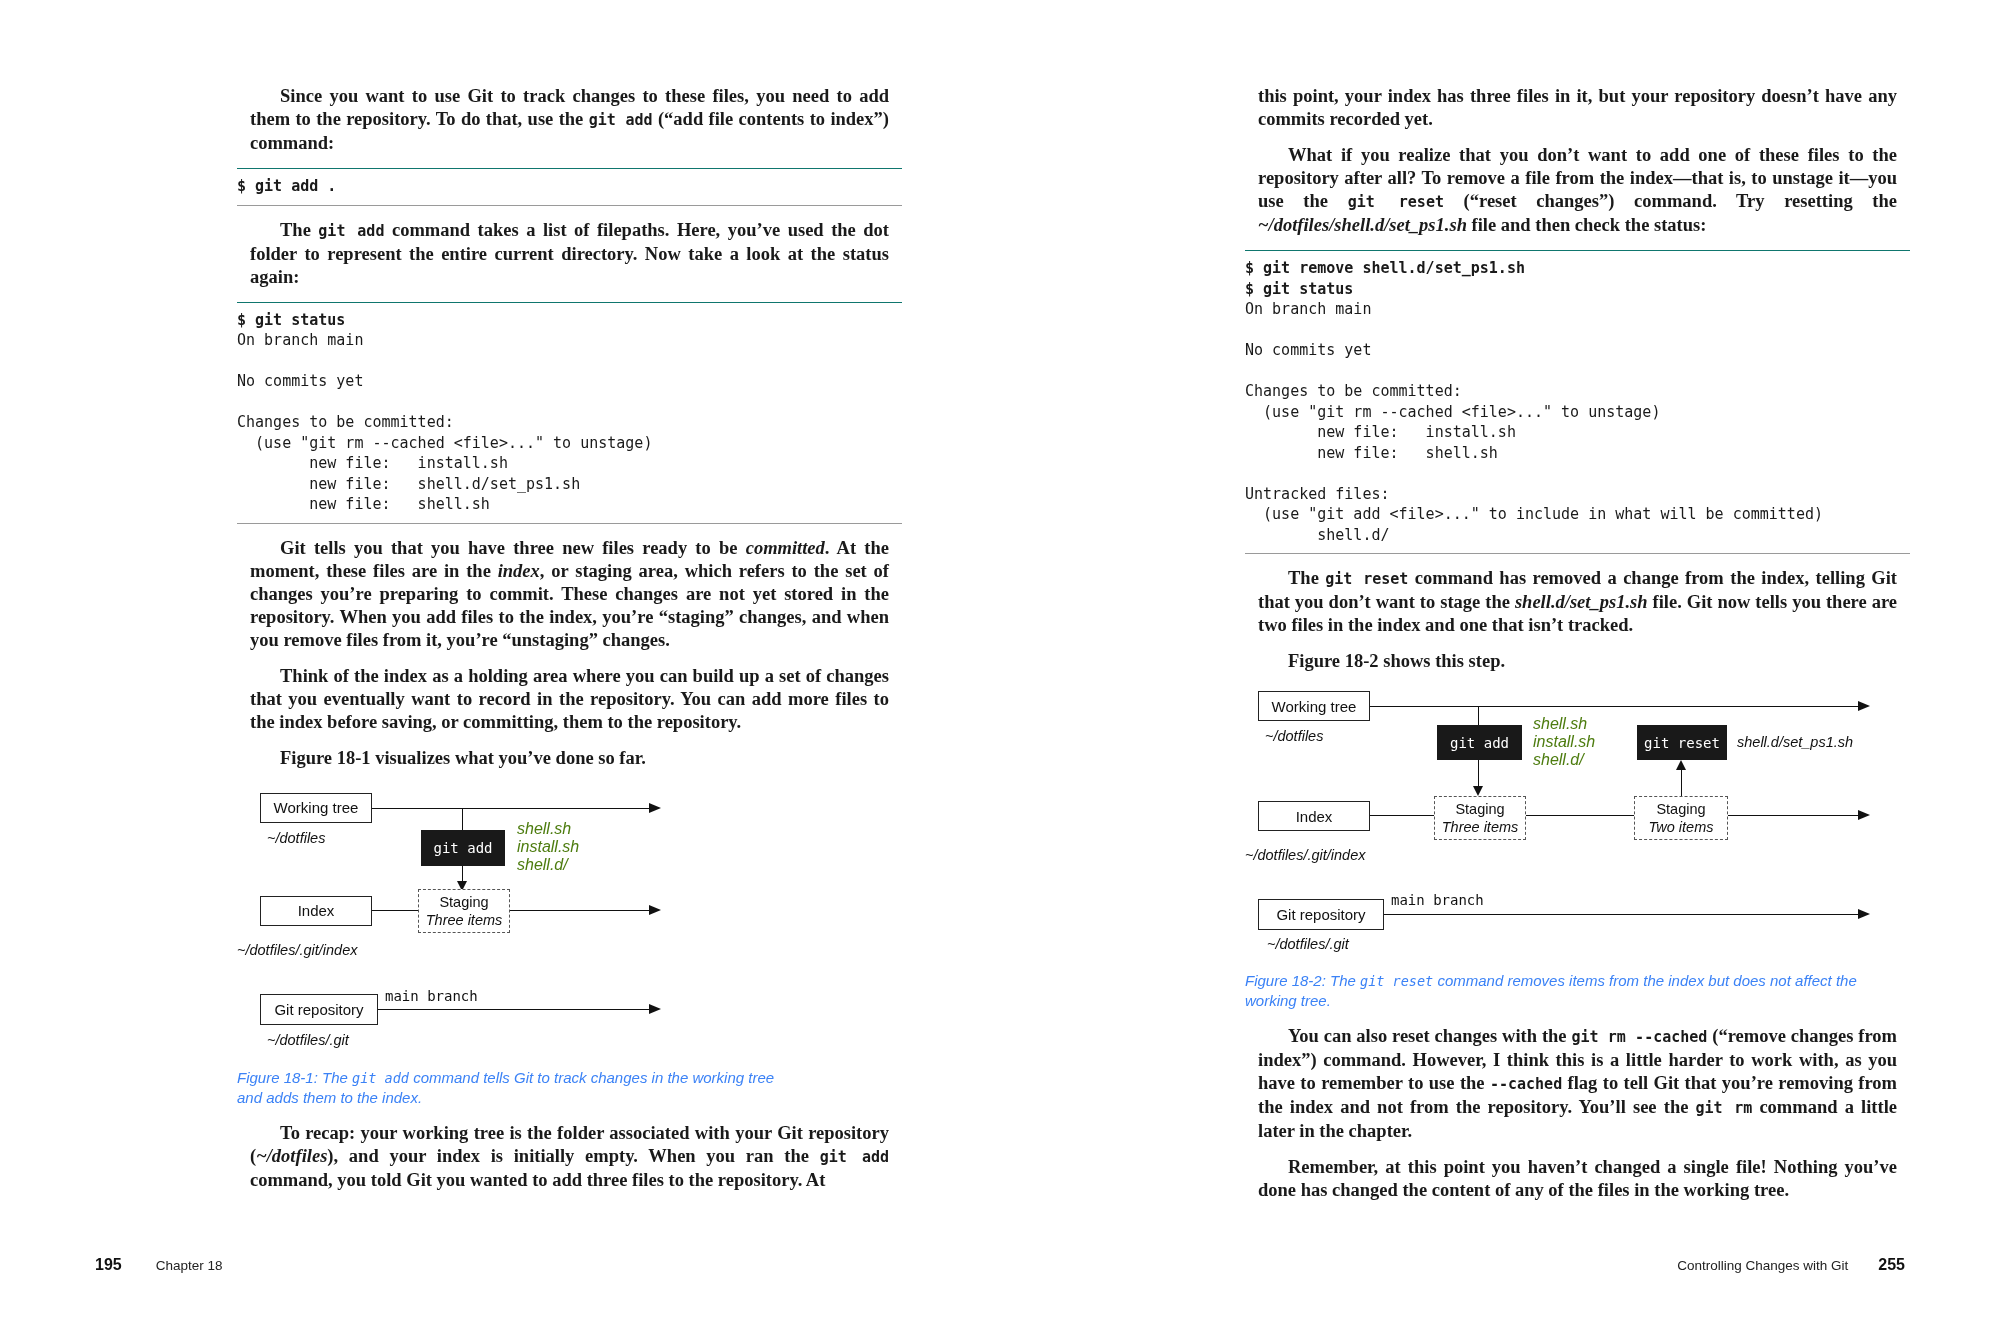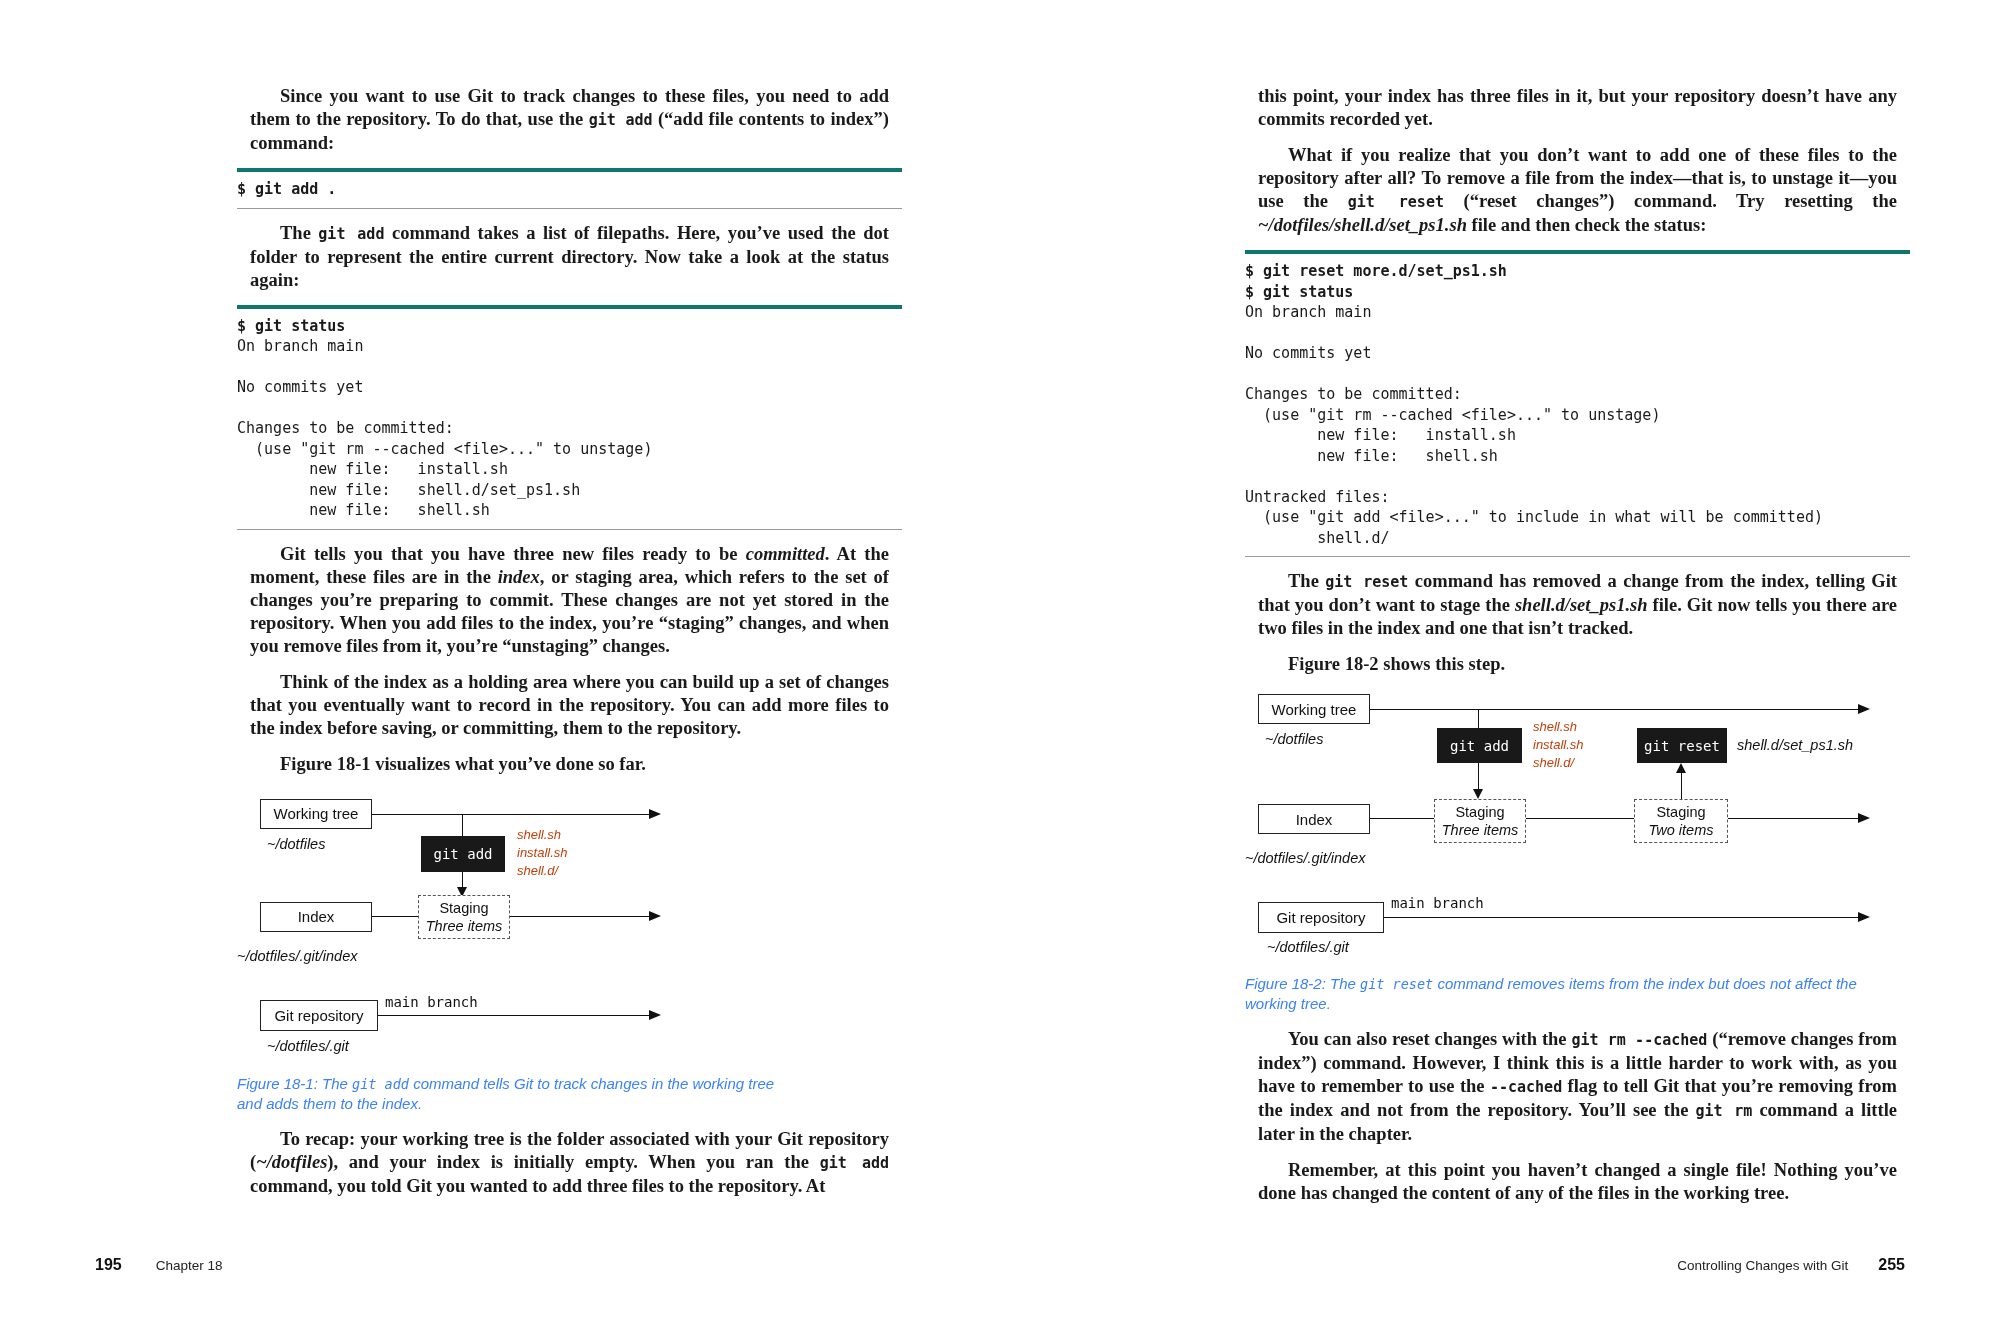--- a/index.html
+++ b/index.html
@@ -23,21 +23,21 @@
 
   p.body { margin: 13px; font-size: 18.5px; line-height: 23px; text-align: justify; font-weight: bold; }
   p.body.indent { text-indent: 30px; }
   .sg-r { }
   .sg-c { font-family: "DejaVu Sans Mono", monospace; font-size: 15px; }
   .sg-i { font-style: italic; }
 
   .codeblock {
     margin: 13px 0;
     padding: 7px 0 8px 0;
-    border-top: 4px solid #0f766e;
+    border-top: 1px solid #0f766e;
     border-bottom: 1px solid #9a9a9a;
   }
   .code-line {
     font-family: "DejaVu Sans Mono", monospace;
     font-size: 15px; line-height: 20.5px;
     white-space: pre;
   }
   .code-line.bold { font-weight: bold; }
 
   .figure { position: relative; margin: 16px 0 10px 0; }
@@ -51,21 +51,21 @@
     display: flex; align-items: center; justify-content: center;
     font-family: "DejaVu Sans Mono", monospace; font-size: 14px;
   }
   .stagebox {
     position: absolute; border: 1.5px dashed #555; background: #fff;
     display: flex; flex-direction: column; align-items: center; justify-content: center;
     font-family: "Liberation Sans", sans-serif; font-size: 14.5px; line-height: 18px; color: #111;
   }
   .st-items { font-style: italic; }
   .flabel { position: absolute; font-family: "Liberation Sans", sans-serif; font-style: italic; font-size: 14.5px; color: #111; }
-  .filelist { position: absolute; font-family: "Liberation Sans", sans-serif; font-style: italic; font-size: 13px; line-height: 18px; color: #c2410c; }
+  .filelist { position: absolute; font-family: "Liberation Sans", sans-serif; font-style: italic; font-size: 16px; line-height: 18px; color: #4d7c0f; }
   .branch { position: absolute; font-family: "DejaVu Sans Mono", monospace; font-size: 14px; color: #111; }
   .hline { position: absolute; height: 0; border-top: 1.7px solid #111; }
   .vline { position: absolute; width: 0; border-left: 1.7px solid #111; }
   .arr-r { position: absolute; width: 0; height: 0; border-left: 12px solid #111; border-top: 5.5px solid transparent; border-bottom: 5.5px solid transparent; }
   .arr-d { position: absolute; width: 0; height: 0; border-top: 10px solid #111; border-left: 5.5px solid transparent; border-right: 5.5px solid transparent; }
   .arr-u { position: absolute; width: 0; height: 0; border-bottom: 10px solid #111; border-left: 5.5px solid transparent; border-right: 5.5px solid transparent; }
 
   .caption {
     margin: 6px 0 14px 0;
     font-family: "Liberation Sans", sans-serif; font-style: italic;
@@ -159,21 +159,21 @@
   </div>
 </div>
 
 <div class="divider"></div>
 
 <div class="page right">
   <div class="content">
     <p class="body"><span class="sg-r">this point, your index has three files in it, but your repository doesn’t have any commits recorded yet.</span></p>
     <p class="body indent"><span class="sg-r">What if you realize that you don’t want to add one of these files to the repository after all? To remove a file from the index—that is, to unstage it—you use the </span><span class="sg-c">git reset</span><span class="sg-r"> (“reset changes”) command. Try resetting the </span><span class="sg-i">~/dotfiles/shell.d/set_ps1.sh</span><span class="sg-r"> file and then check the status:</span></p>
     <div class="codeblock">
-        <div class="code-line bold">$ git reset more.d/set_ps1.sh</div>
+        <div class="code-line bold">$ git remove shell.d/set_ps1.sh</div>
         <div class="code-line bold">$ git status</div>
         <div class="code-line">On branch main</div>
         <div class="code-line">&nbsp;</div>
         <div class="code-line">No commits yet</div>
         <div class="code-line">&nbsp;</div>
         <div class="code-line">Changes to be committed:</div>
         <div class="code-line">  (use "git rm --cached &lt;file&gt;..." to unstage)</div>
         <div class="code-line">        new file:   install.sh</div>
         <div class="code-line">        new file:   shell.sh</div>
         <div class="code-line">&nbsp;</div>

